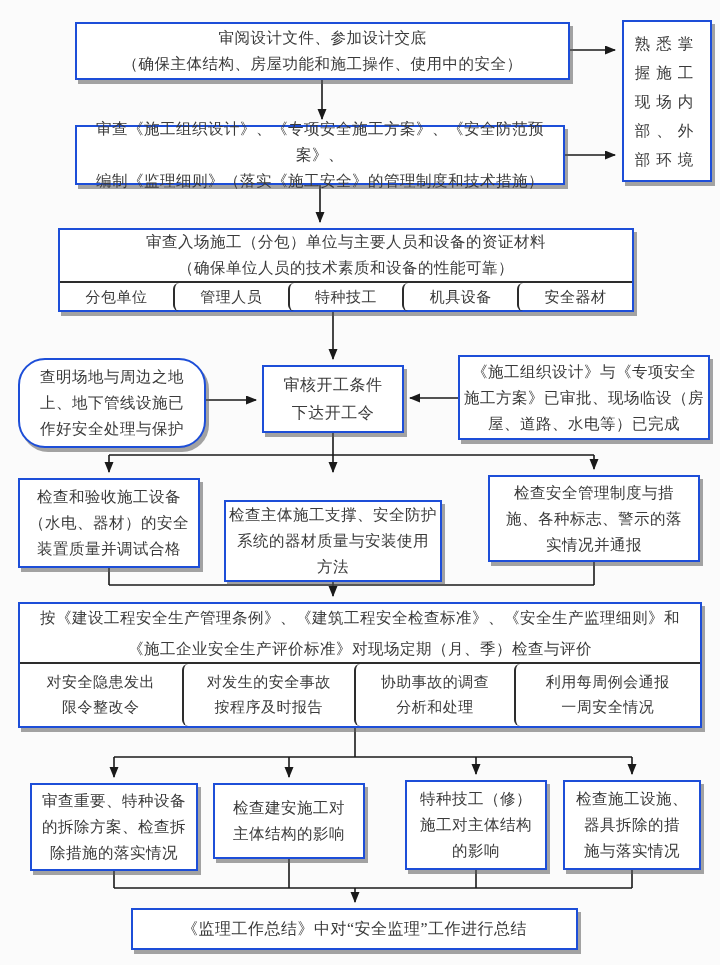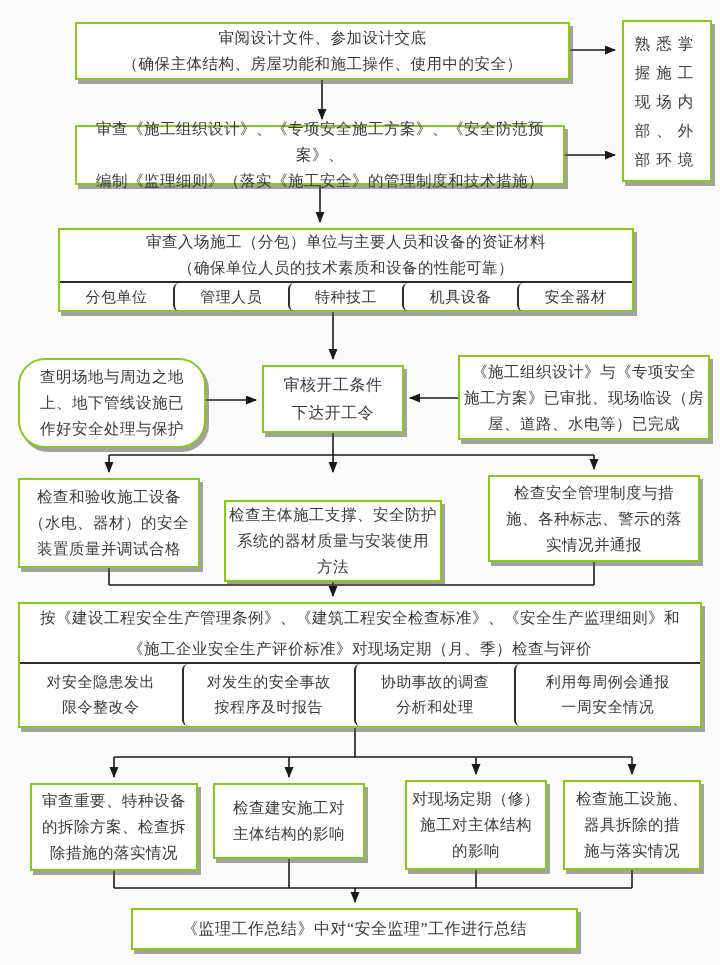--- a/index.html
+++ b/index.html
@@ -6,21 +6,21 @@
   body{
     width:720px;height:965px;position:relative;overflow:hidden;
     background:#fbfbfb;
     font-family:"Liberation Serif","DejaVu Serif",serif;
     color:#3a3a3a;
   }
   #canvas{position:absolute;inset:0;width:720px;height:965px;}
   svg.wires{position:absolute;left:0;top:0;width:720px;height:965px;z-index:1;}
   .box{
     position:absolute;z-index:2;box-sizing:border-box;
-    background:#ffffff;border:2px solid #84cc16;
+    background:#ffffff;border:2px solid #1d4ed8;
     box-shadow:3px 4px 0 rgba(90,90,90,0.55);
     display:flex;flex-direction:column;justify-content:center;align-items:center;
     text-align:center;
   }
   .line{width:100%;font-size:15.5px;line-height:26px;letter-spacing:0.5px;}
   .big .line{line-height:27px;}
   .two .line{line-height:28px;font-size:16px;}
   .cells{
     display:flex;width:100%;border-top:2px solid #2d2d2d;box-sizing:border-box;
     align-items:stretch;flex:0 0 auto;
@@ -190,21 +190,21 @@
     <div class="line">的拆除方案、检查拆</div>
     <div class="line">除措施的落实情况</div>
   </div>
 
   <div class="box" style="left:213px;top:783px;width:152px;height:76px;">
     <div class="line">检查建安施工对</div>
     <div class="line">主体结构的影响</div>
   </div>
 
   <div class="box" style="left:405px;top:780px;width:142px;height:90px;">
-    <div class="line">对现场定期（修）</div>
+    <div class="line">特种技工（修）</div>
     <div class="line">施工对主体结构</div>
     <div class="line">的影响</div>
   </div>
 
   <div class="box" style="left:563px;top:780px;width:138px;height:90px;">
     <div class="line">检查施工设施、</div>
     <div class="line">器具拆除的措</div>
     <div class="line">施与落实情况</div>
   </div>
 

